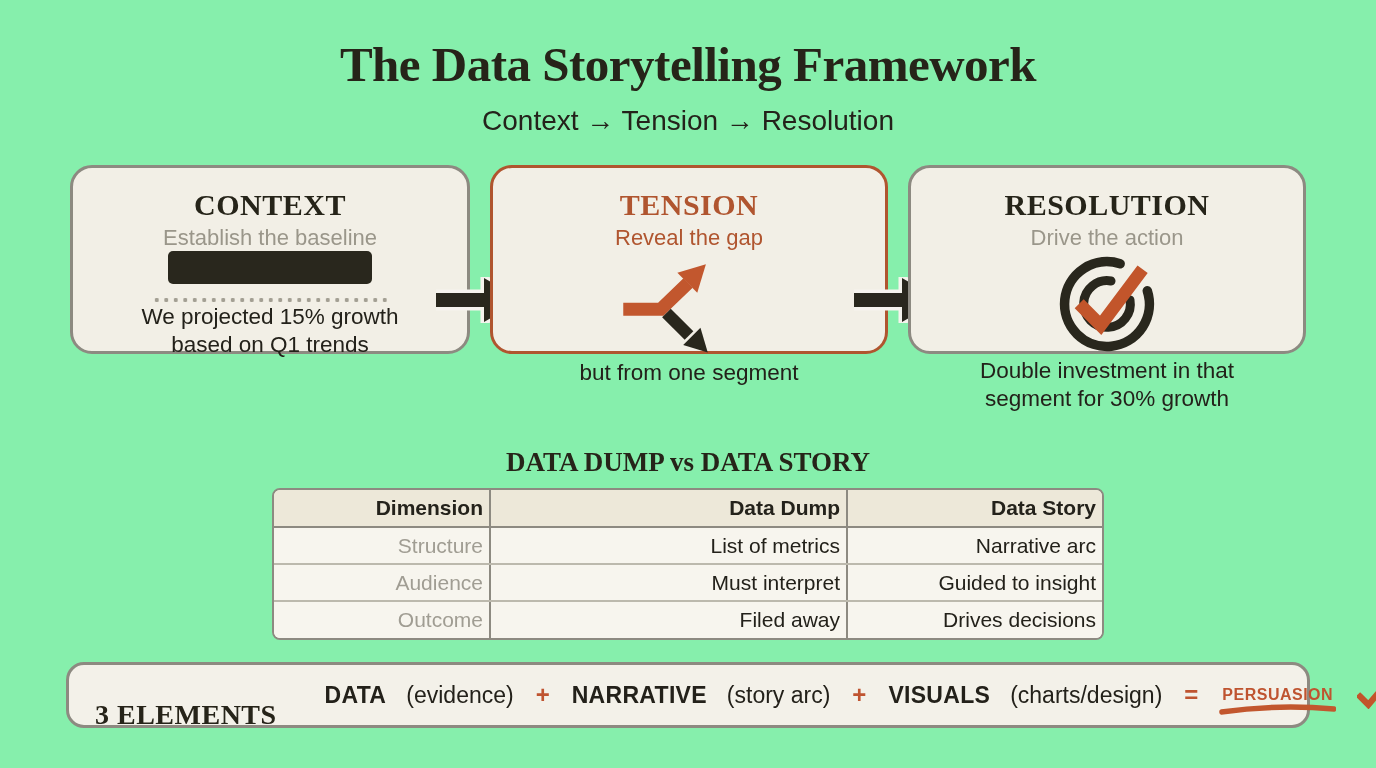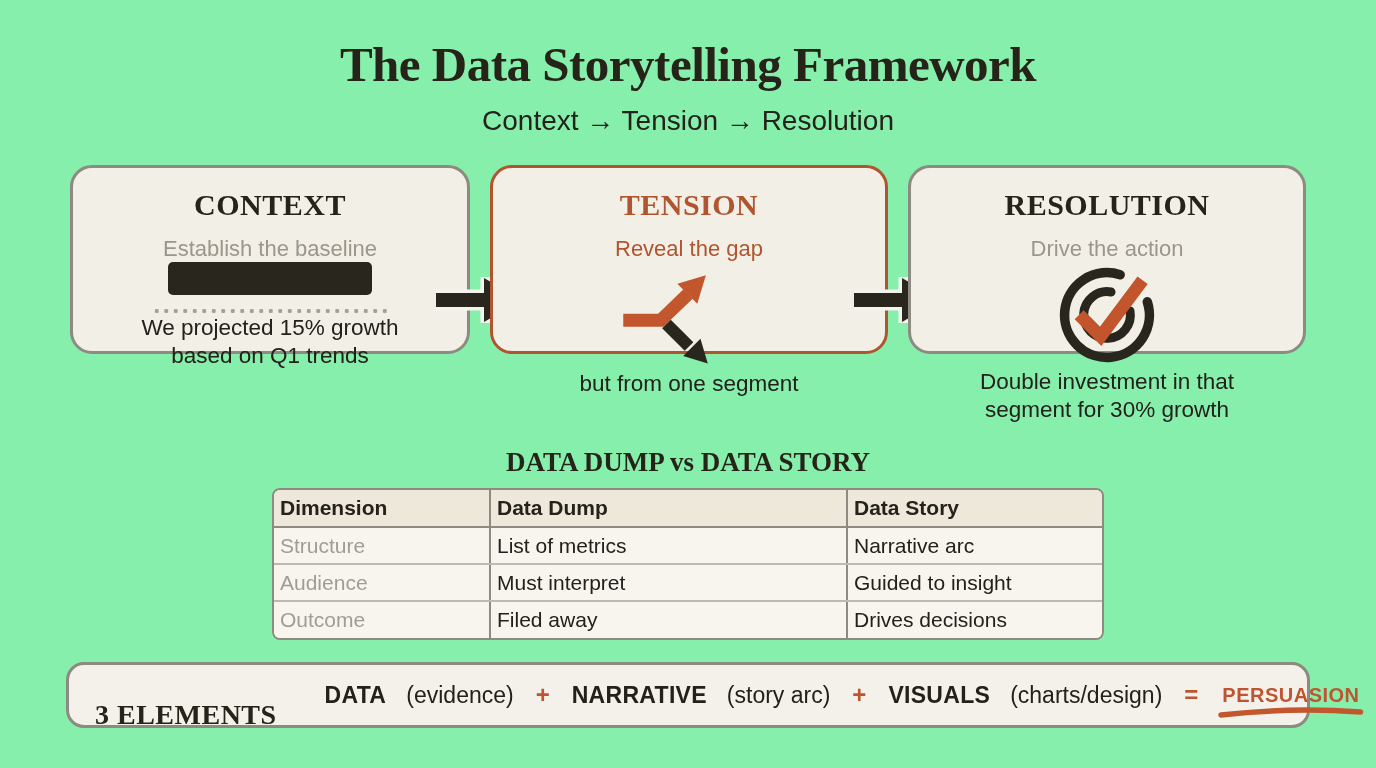--- a/index.html
+++ b/index.html
@@ -28,21 +28,21 @@
     padding:20px 16px 24px;
   }
   .card-context    { left:0; }
   .card-tension    { left:420px; width:398px; border-color:#B0552F; }
   .card-resolution { left:838px; width:398px; }
   .card h2 {
     font-family:"Liberation Serif", serif; font-size:30px; font-weight:700;
     letter-spacing:0.5px; color:#262419;
   }
   .card-tension h2 { color:#B0552F; }
-  .card-sub { font-size:22px; margin-top:14px; color:#9A968A; }
+  .card-sub { font-size:22px; margin-top:3px; color:#9A968A; }
   .card-tension .card-sub { color:#B0552F; }
   .icon-zone { flex:1; display:flex; align-items:center; justify-content:center; width:100%; }
   .caption { font-size:22.5px; line-height:1.24; color:#23211A; text-align:center; }
   .caption span { display:block; }
   
   .baseline-bar { width:204px; height:33px; background:#29271D; border-radius:5px; margin:0 auto; }
   .baseline-dots {
     width:236px; height:6px; margin:13px auto 0;
     background-image:radial-gradient(circle, #A39F93 1.9px, transparent 2.4px);
     background-size:9.5px 6px; background-repeat:repeat-x; background-position:left center;
@@ -56,42 +56,42 @@
   .table-title {
     position:absolute; top:447px; left:0; width:100%;
     text-align:center; font-family:"Liberation Serif", serif;
     font-size:27px; font-weight:700; color:#262419;
   }
   .cmp-wrap {
     position:absolute; left:272px; top:488px; width:832px;
     border:2.5px solid #8D8A81; border-radius:8px; overflow:hidden; background:#F7F5EE;
   }
   .cmp { width:100%; border-collapse:collapse; font-size:21px; }
-  .cmp th, .cmp td { height:37px; text-align:left; vertical-align:middle; padding:0 6px; }
+  .cmp th, .cmp td { height:37px; text-align:right; vertical-align:middle; padding:0 6px; }
   .cmp th { background:#EDE8D9; font-weight:700; color:#24221B; border-bottom:2px solid #8D8A81; }
   .cmp td { background:#F7F5EE; color:#23211A; border-bottom:2px solid #BCB9AD; }
   .cmp tr:last-child td { border-bottom:none; }
   .cmp .c0 { width:216px; border-right:2.5px solid #8D8A81; }
   .cmp .c1 { width:357px; border-right:2.5px solid #8D8A81; }
   .cmp td.c0 { color:#A09D93; }
   
   .formula-bar {
     position:absolute; left:66px; top:662px; width:1244px; height:66px;
     border:3px solid #8D8A81; border-radius:18px; background:#F3F1E9;
     display:flex; align-items:center; padding:0 26px;
   }
   .formula-label {
     font-family:"Liberation Serif", serif; font-size:28px; font-weight:700;
     color:#262419; letter-spacing:0.5px; white-space:nowrap;margin-top:40px;
   }
   .equation { display:flex; align-items:center; gap:20px; margin-left:48px; font-size:23px; white-space:nowrap; }
   .term-name { font-weight:700; color:#23211A; letter-spacing:0.3px; }
   .term-desc { color:#23211A; }
   .op { color:#BF5430; font-weight:700; font-size:24px; padding:0 2px; }
-  .result { position:relative; color:#BF5430; font-weight:700; font-size:20px; letter-spacing:0.5px; margin-left:2px; }
+  .result { position:relative; color:#BF5430; font-weight:700; font-size:16px; letter-spacing:0.5px; margin-left:2px; }
   .result svg { position:absolute; left:-3%; bottom:-11px; width:106%; height:12px; }
   .formula-check { width:31px; height:27px; margin-left:4px; }
 </style>
 </head>
 <body>
 
 <div class="canvas">
 
   <h1 class="title">The Data Storytelling Framework</h1>
   <div class="subtitle">Context → Tension → Resolution</div>

